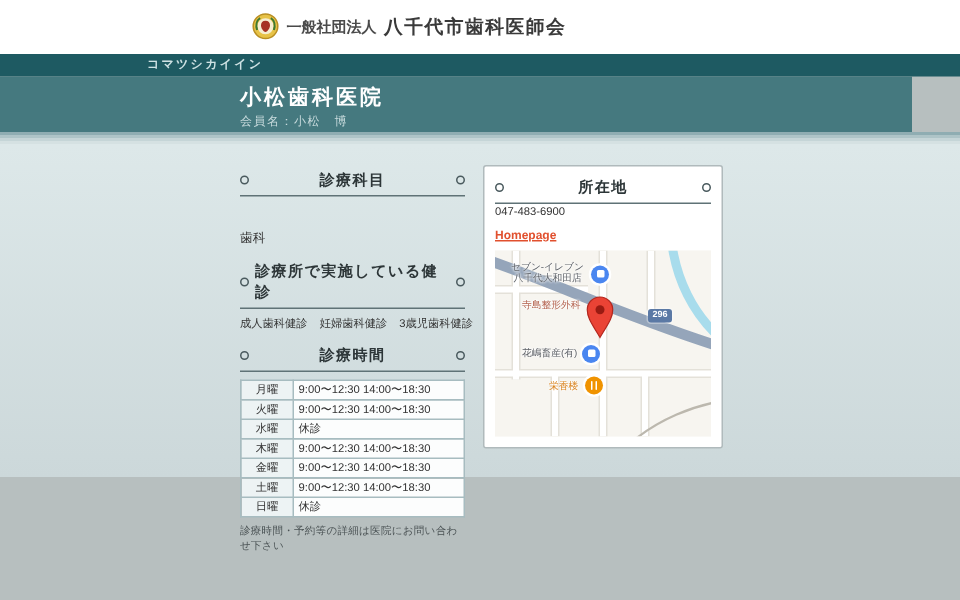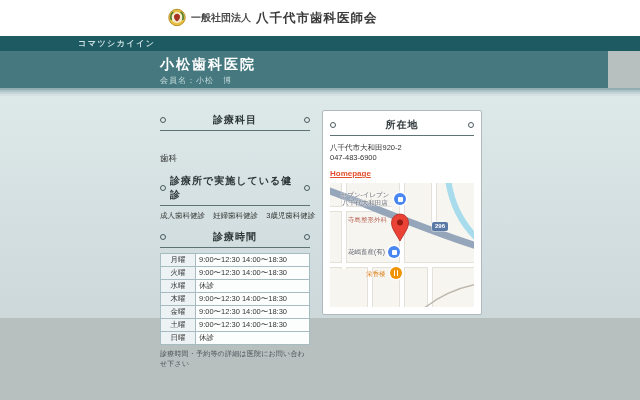--- a/index.html
+++ b/index.html
@@ -8,21 +8,21 @@
 
   
   .site-header{position:absolute;left:0;top:0;width:640px;height:36px;background:#ffffff;}
   .org{position:absolute;left:168px;top:8px;display:flex;align-items:flex-end;gap:5px;cursor:pointer;}
   .org-logo{width:18px;height:19px;display:block;}
   .org-prefix{font-size:10px;color:#4a4a4a;font-weight:bold;padding-bottom:2px;}
   .org-name{font-size:12.5px;font-weight:bold;color:#3a3a3a;letter-spacing:1px;padding-bottom:0px;}
 
   
   .kana-strip{position:absolute;left:0;top:36px;width:640px;height:15px;background:#1e5a62;}
-  .kana-strip span{display:block;margin-left:78px;line-height:15px;font-size:8px;
+  .kana-strip span{display:block;margin-left:98px;line-height:15px;font-size:8px;
                    letter-spacing:1.5px;color:#cfe2e4;font-weight:bold;font-family:Liberation Mono, monospace;}
 
   
   .band{position:absolute;left:0;top:51px;width:608px;height:37px;background:#45797f;}
   .clinic-title{position:absolute;left:160px;top:5px;font-size:14px;font-weight:bold;
                 color:#ffffff;letter-spacing:2px;}
   .member{position:absolute;left:160px;top:24px;font-size:8px;color:#c8dbdd;letter-spacing:1px;}
 
   
   .fade{position:absolute;left:0;top:88px;width:640px;height:10px;
@@ -170,21 +170,20 @@
 
       <div class="note">診療時間・予約等の詳細は医院にお問い合わせ下さい</div>
     </div>
 
     <div class="loc-box">
       <div class="heading">
         <span class="dot"></span>
         <span>所在地</span>
         <span class="dot"></span>
       </div>
-      <div class="addr">八千代市大和田920-2</div>
       <div class="phone">047-483-6900</div>
       <a class="homepage">Homepage</a>
 
       <div class="map">
         <svg width="144" height="124" viewBox="0 0 144 124" xmlns="http://www.w3.org/2000/svg">
           <rect x="0" y="0" width="144" height="124" fill="#f7f5f0"></rect>
 
           <g stroke="#e4e1d9" stroke-width="6" fill="none">
             <path d="M72,-4 V128"></path>
             <path d="M14,-4 V86"></path>

